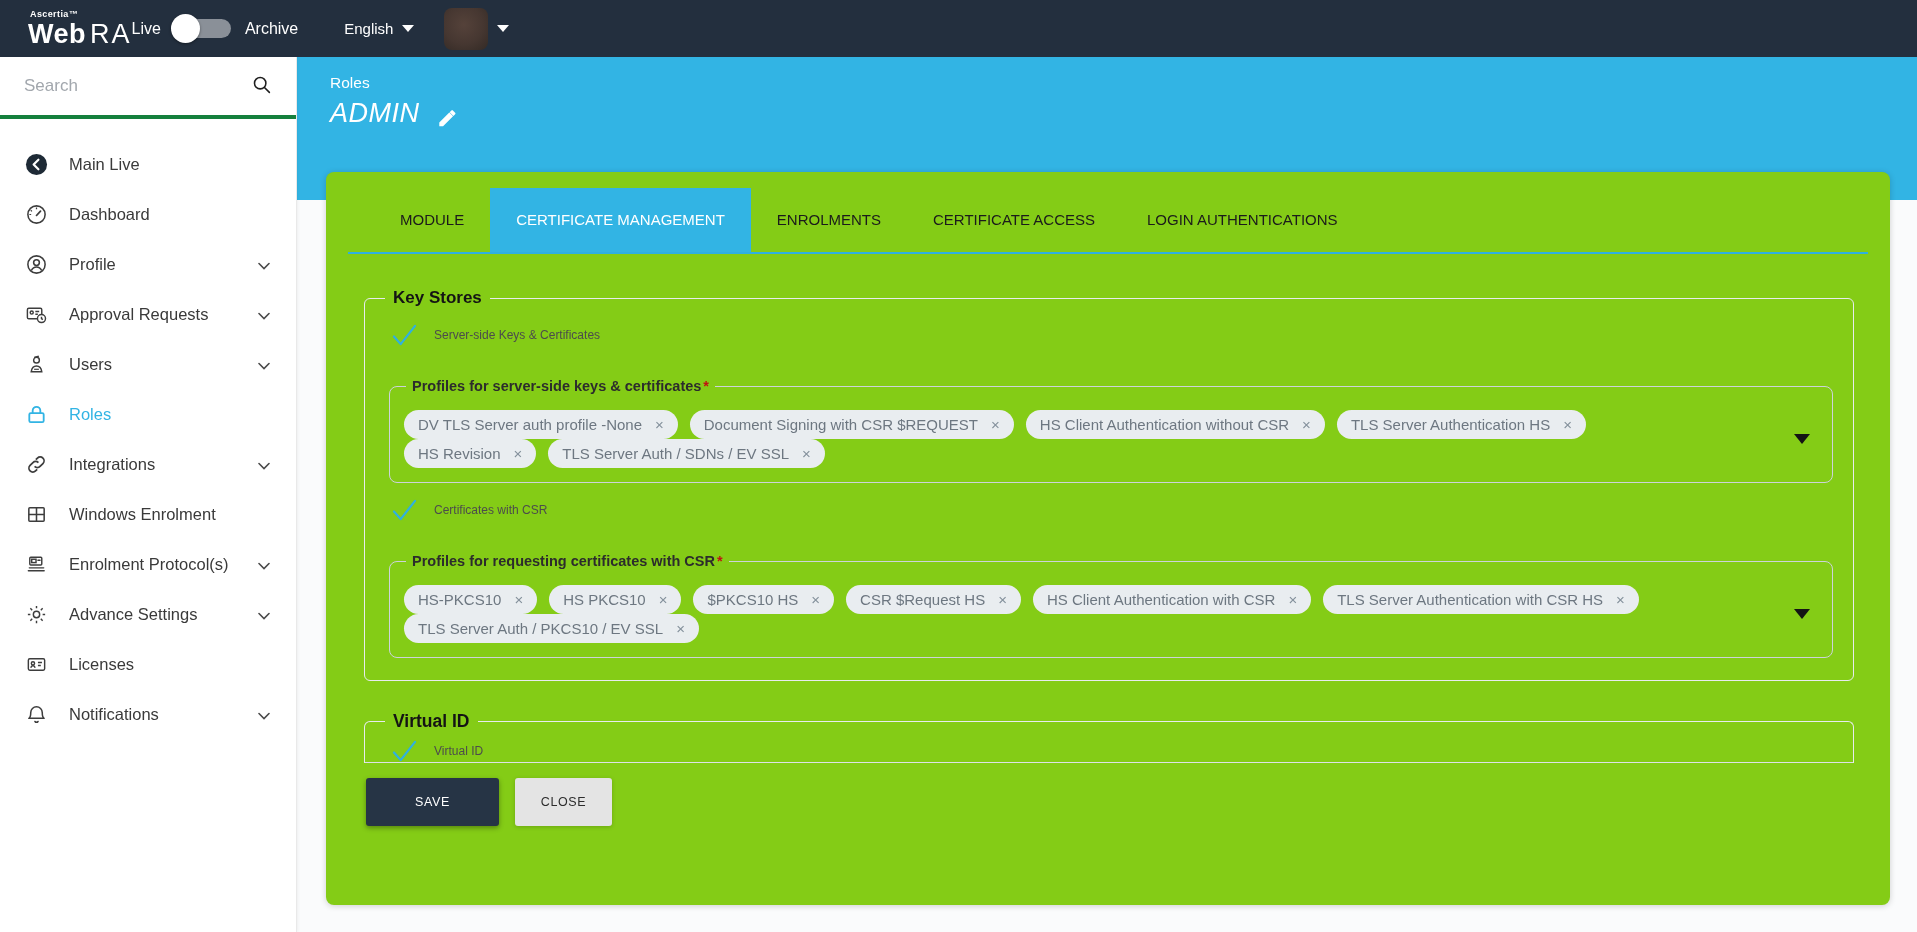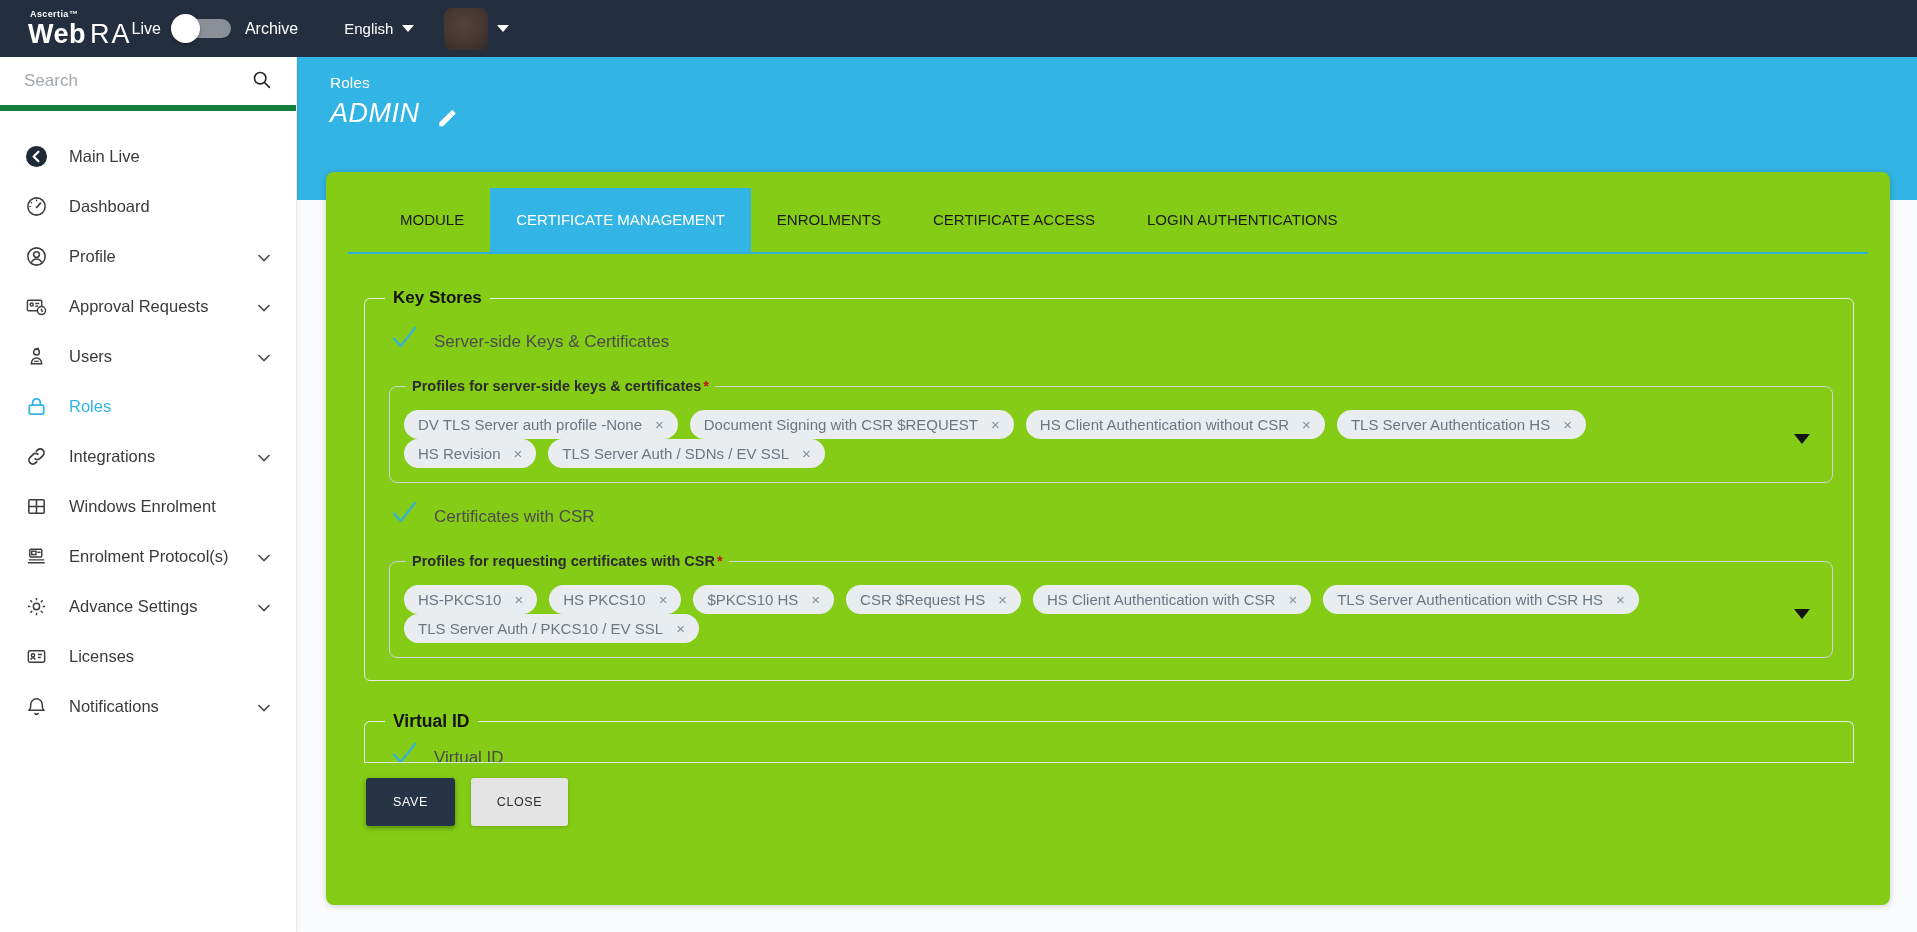--- a/index.html
+++ b/index.html
@@ -28,21 +28,21 @@
   .avatar-wrap { display:flex; align-items:center; margin-left:30px; cursor:pointer; }
   .avatar { width:44px; height:42px; border-radius:8px;
             background:radial-gradient(circle at 45% 40%, #55423a 0%, #463731 55%, #332a25 100%); }
 
   
   .body-row { display:flex; flex:1 1 auto; min-height:0; }
 
   
   .sidebar { width:297px; background:#fff; border-right:1px solid #e9e9e9; z-index:3;
              box-shadow:1px 0 3px rgba(0,0,0,.05); display:flex; flex-direction:column; }
-  .search-row { height:54px; border-bottom:6px solid #15803d; display:flex; align-items:center;
+  .search-row { height:62px; border-bottom:4px solid #15803d; display:flex; align-items:center;
                 padding:0 24px; flex:0 0 auto; }
   .search-input { border:none; outline:none; flex:1; font-size:17px; color:#444;
                   font-family:inherit; background:transparent; }
   .search-input::placeholder { color:#a2a7ad; }
   .search-icon { flex:0 0 auto; cursor:pointer; }
   .menu { padding-top:20px; }
   .menu-item { height:50px; display:flex; align-items:center; padding:0 26px 0 25px; gap:21px;
                font-size:16.5px; color:#3a3a3a; cursor:pointer; }
   .menu-item.active { color:#32b4e4; }
   .mi-icon { width:23px; height:23px; flex:0 0 auto; display:flex; align-items:center; justify-content:center; }
@@ -63,22 +63,22 @@
   
   .tabs { display:flex; border-bottom:2px solid #2fb0e0; padding-left:26px; }
   .tab { padding:0 26px; height:64px; line-height:64px; font-size:15px; color:#1b1b1b;
          cursor:pointer; white-space:nowrap; }
   .tab.active { background:#32b4e4; color:#fff; }
 
   
   fieldset.fs-outer { border:1px solid #e7ebee; border-radius:6px; margin:34px 14px 0 16px;
                       padding:0 14px 22px 16px; }
   legend.fs-outer-legend { font-size:17px; font-weight:bold; color:#141414; padding:0 8px; margin-left:4px; }
-  .check-row { display:flex; align-items:center; gap:16px; margin:20px 0 0 10px;
-               font-size:17px; color:#4c4c4c; height:28px; cursor:pointer; }
+  .check-row { display:flex; align-items:flex-start; gap:16px; margin:20px 0 0 10px;
+               font-size:12px; color:#4c4c4c; height:28px; cursor:pointer; }
   .check-icon { flex:0 0 auto; margin-top:-4px; }
   fieldset.fs-select { border:1px solid #ccd3d9; border-radius:8px; margin:22px 6px 0 8px;
                        padding:2px 70px 14px 14px; position:relative; }
   legend.fs-select-legend { font-size:14.5px; font-weight:bold; color:#2c2c2c; padding:0 6px; margin-left:2px; }
   .req { color:#c11212; margin-left:2px; }
   .chips { display:flex; flex-wrap:wrap; gap:0 12px; margin-top:14px; }
   .chip { background:#e9edf0; color:#6d7781; border-radius:15px; padding:0 14px; font-size:15px;
           display:inline-flex; align-items:center; gap:13px; height:29px; white-space:nowrap; }
   .chip-x { color:#83909b; cursor:pointer; font-size:15px; line-height:1; }
   .flex-break { flex-basis:100%; height:0; }
@@ -88,21 +88,21 @@
   .group2 { margin-top:8px; }
 
   fieldset.fs-virtual { border:1px solid #e7ebee; border-bottom:1px solid #dde2e6; border-radius:6px 6px 0 0;
                         margin:30px 14px 0 16px; padding:0 14px 0 16px; height:52px; overflow:hidden; }
   legend.fs-virtual-legend { font-size:17.5px; font-weight:bold; color:#141414; padding:0 8px; margin-left:4px; }
   .fs-virtual .check-row { margin-top:12px; }
 
   .footer { display:flex; gap:16px; margin:15px 0 0 18px; }
   .btn { height:48px; border:none; border-radius:3px; font-family:inherit; font-size:12.5px;
          letter-spacing:.6px; cursor:pointer; }
-  .btn-save { background:#263445; color:#fff; padding:0 27px; box-shadow:0 2px 5px rgba(0,0,0,.35); }
+  .btn-save { background:#263445; color:#fff; padding:0 49px; box-shadow:0 2px 5px rgba(0,0,0,.35); }
   .btn-close { background:#e4e4e4; color:#2c2c2c; padding:0 26px; box-shadow:0 1px 4px rgba(0,0,0,.18); }
 </style>
 </head>
 <body>
 
 <div id="app">
 
   <div class="navbar">
     <div class="brand">
       <span class="brand-sup">Ascertia™</span>

